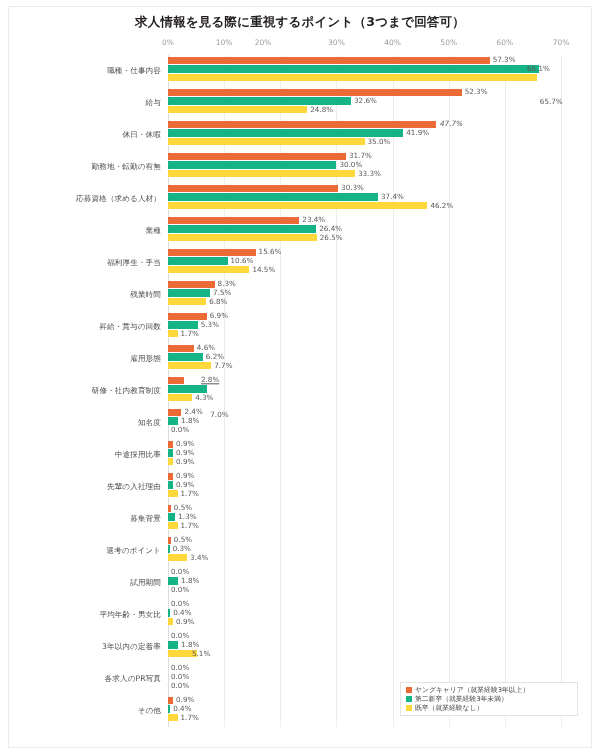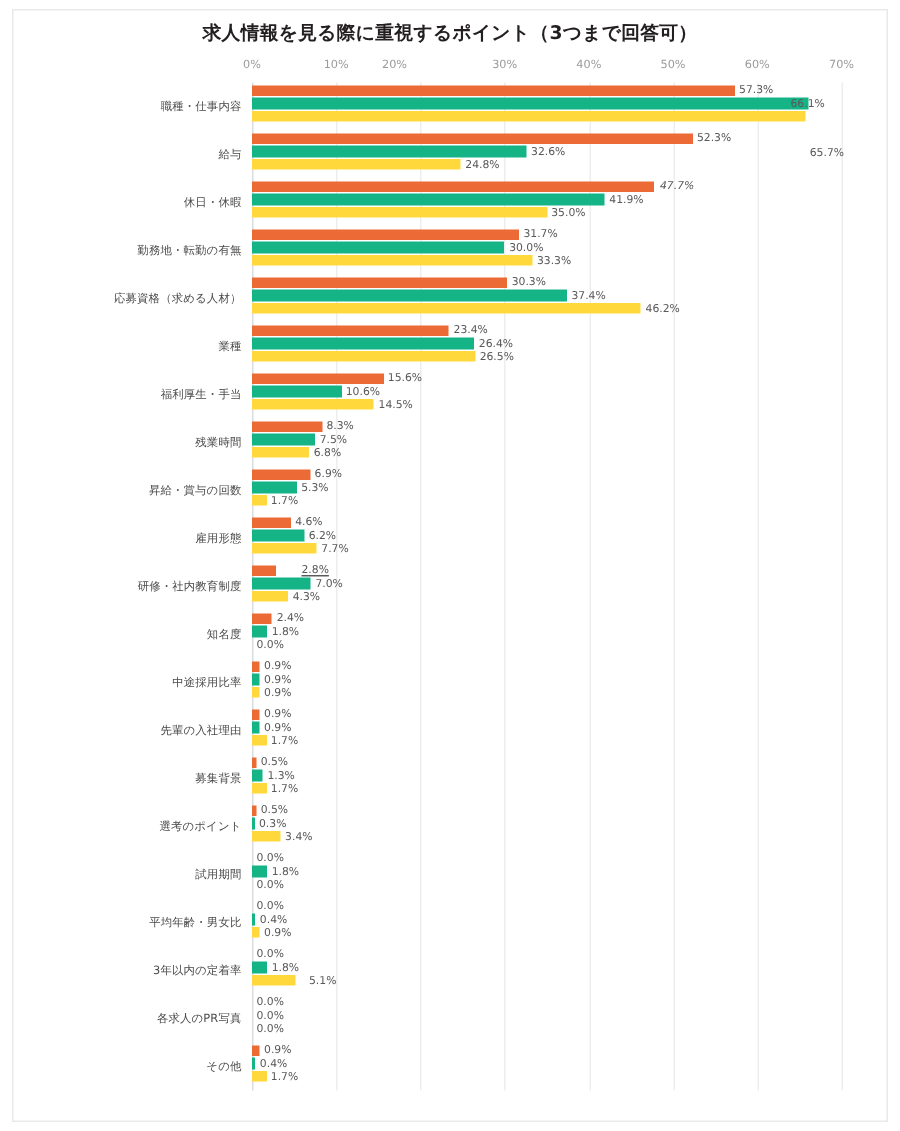--- a/index.html
+++ b/index.html
@@ -315,21 +315,21 @@
           </div>
         </div>
         <div class="row" style="top: 320px; height: 32px;">
           <div class="cat-label">研修・社内教育制度</div>
           <div class="barline s0">
             <div class="bar" style="width: 15.72px; background: rgb(236, 106, 54);"></div>
             <div class="val" style="left: 30px; text-decoration: underline;">2.8%</div>
           </div>
           <div class="barline s1">
             <div class="bar" style="width: 39.3px; background: rgb(20, 180, 135);"></div>
-            <div class="val" style="left: 39.3px;">7.0%</div>
+            <div class="val" style="left: 39.3px; margin-top: 26px;">7.0%</div>
           </div>
           <div class="barline s2">
             <div class="bar" style="width: 24.1414px; background: rgb(255, 217, 59);"></div>
             <div class="val" style="left: 24.1414px;">4.3%</div>
           </div>
         </div>
         <div class="row" style="top: 352px; height: 32px;">
           <div class="cat-label">知名度</div>
           <div class="barline s0">
             <div class="bar" style="width: 13.4743px; background: rgb(236, 106, 54);"></div>
@@ -439,21 +439,21 @@
           <div class="barline s0">
             <div class="bar" style="width: 0px; background: rgb(236, 106, 54);"></div>
             <div class="val" style="left: 0px;">0.0%</div>
           </div>
           <div class="barline s1">
             <div class="bar" style="width: 10.1057px; background: rgb(20, 180, 135);"></div>
             <div class="val" style="left: 10.1057px;">1.8%</div>
           </div>
           <div class="barline s2">
             <div class="bar" style="width: 28.6329px; background: rgb(255, 217, 59);"></div>
-            <div class="val" style="left: 35px;">5.1%</div>
+            <div class="val" style="left: 21px;">5.1%</div>
           </div>
         </div>
         <div class="row" style="top: 608px; height: 32px;">
           <div class="cat-label">各求人のPR写真</div>
           <div class="barline s0">
             <div class="bar" style="width: 0px; background: rgb(236, 106, 54);"></div>
             <div class="val" style="left: 0px;">0.0%</div>
           </div>
           <div class="barline s1">
             <div class="bar" style="width: 0px; background: rgb(20, 180, 135);"></div>
@@ -475,13 +475,27 @@
             <div class="val" style="left: 2.24571px;">0.4%</div>
           </div>
           <div class="barline s2">
             <div class="bar" style="width: 9.54429px; background: rgb(255, 217, 59);"></div>
             <div class="val" style="left: 9.54429px;">1.7%</div>
           </div>
         </div>
       </div>
   </div>
 
+  <div class="legend" id="legend">
+      <div class="legend-item">
+        <span class="swatch" style="background: rgb(236, 106, 54);"></span>
+        <span class="legend-text">ヤングキャリア（就業経験3年以上）</span>
+      </div>
+      <div class="legend-item">
+        <span class="swatch" style="background: rgb(20, 180, 135);"></span>
+        <span class="legend-text">第二新卒（就業経験3年未満）</span>
+      </div>
+      <div class="legend-item">
+        <span class="swatch" style="background: rgb(255, 217, 59);"></span>
+        <span class="legend-text">既卒（就業経験なし）</span>
+      </div>
+    </div>
 </div>
 
 </body></html>

